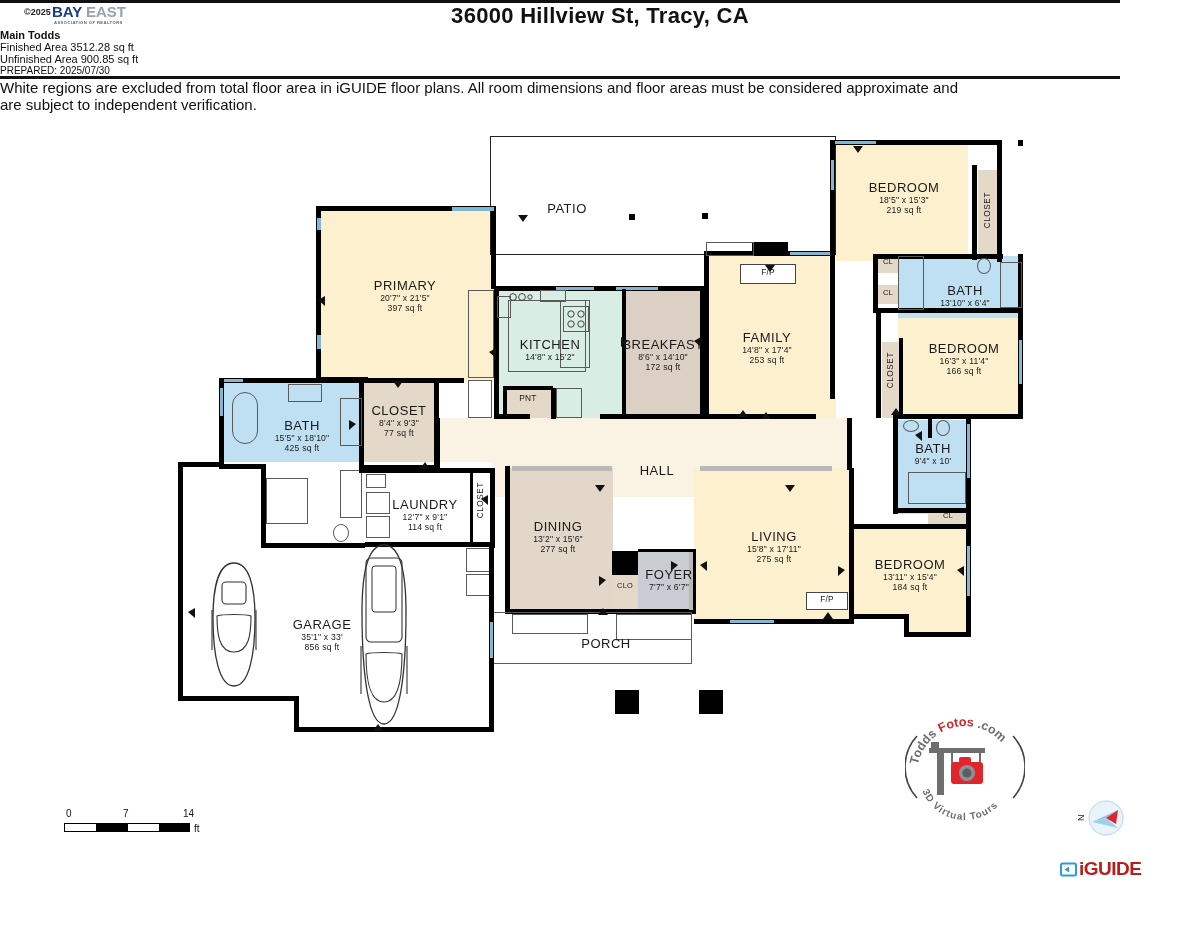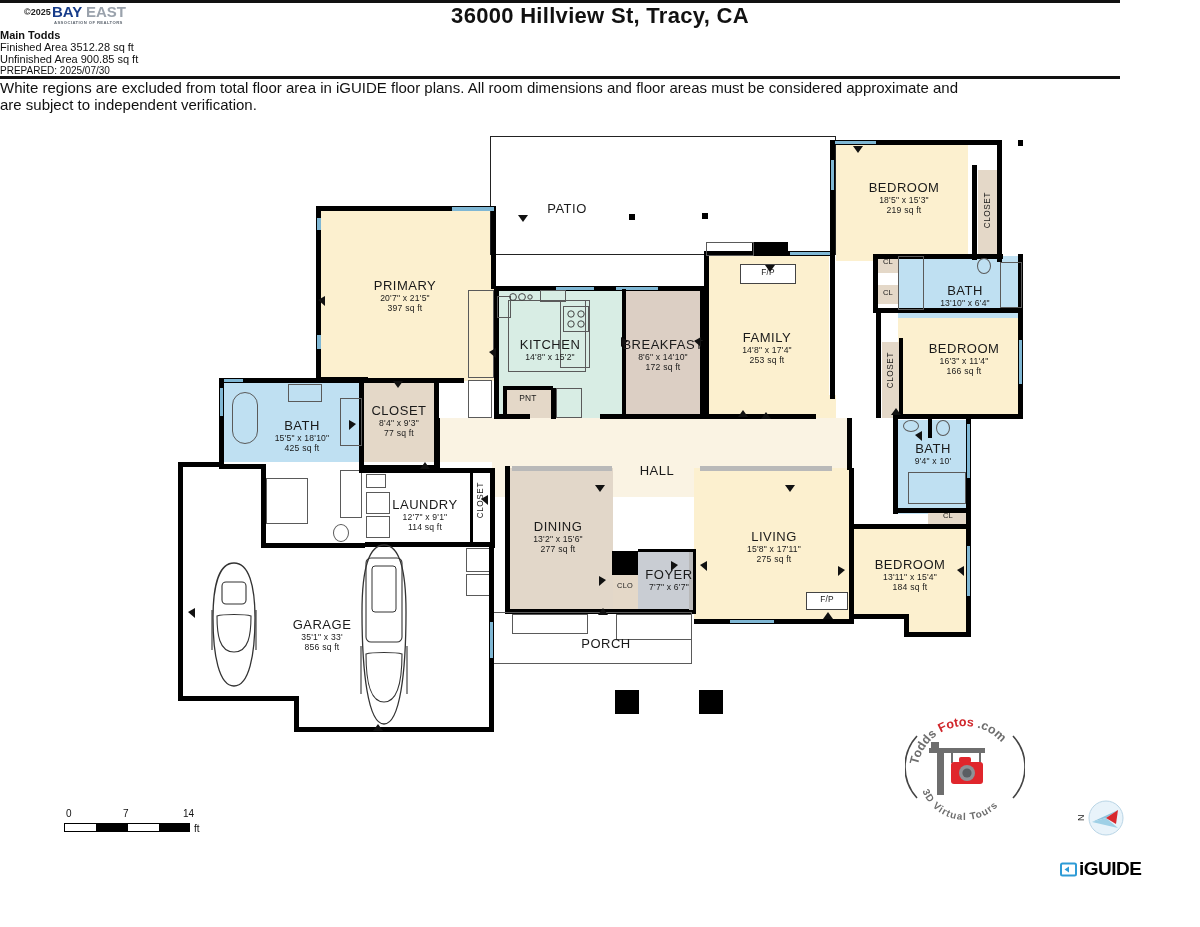--- a/index.html
+++ b/index.html
@@ -29,21 +29,21 @@
          font-size:22px;font-weight:bold;letter-spacing:.3px;}
   #mainfloor{left:536px;top:84px;font-size:11px;font-weight:bold;}
   #fin{left:614px;top:84px;font-size:11px;}
   #unfin{left:614px;top:104px;font-size:11px;}
 
   
   #botrule{left:40px;top:851px;width:1120px;height:3px;background:#111;}
   #disclaimer{left:50px;top:861px;width:980px;font-size:15px;color:#111;}
   #prepared{left:540px;top:820px;font-size:10px;}
   #iguide{position:absolute;left:1060px;top:858px;font-size:19px;
-          font-weight:bold;color:#000000;letter-spacing:-.5px;}
+          font-weight:bold;color:#b91c1c;letter-spacing:-.5px;}
   .scaleticklbl{position:absolute;font-size:10px;}
   #scalebar{position:absolute;left:64px;top:823px;width:126px;height:9px;
             border:1px solid #000;box-sizing:border-box;background:#fff;}
   #scalebar i{position:absolute;top:0;height:100%;background:#000;display:block;}
   #ftlabel{position:absolute;left:194px;top:823px;font-size:10px;}
 
   
   #compass{position:absolute;left:1078px;top:790px;width:50px;height:50px;}
 
   

